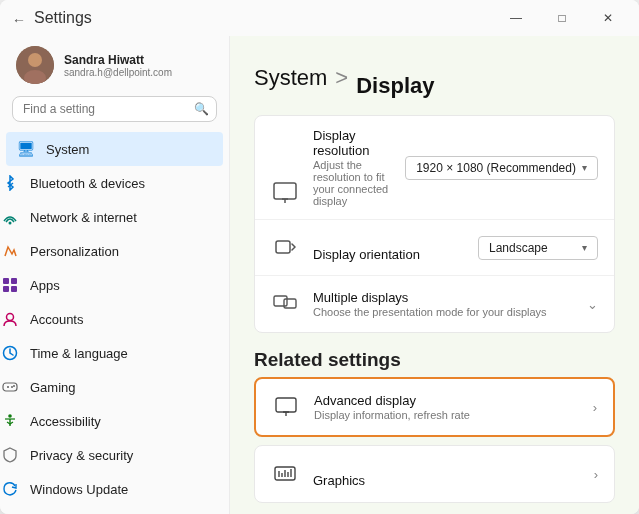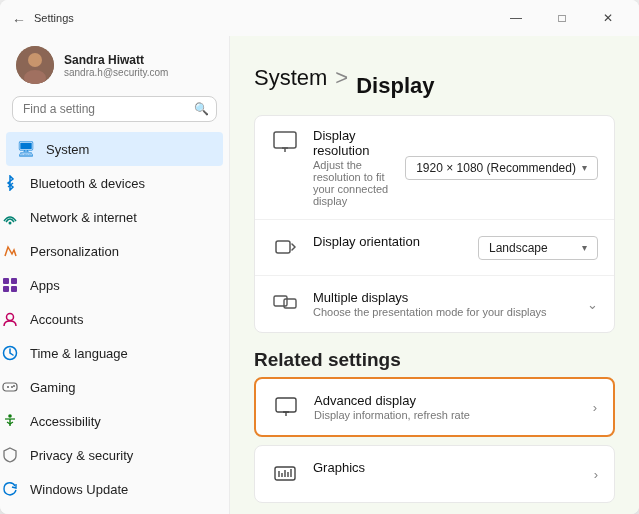--- a/index.html
+++ b/index.html
@@ -38,21 +38,21 @@
       gap: 8px;
     }
     .titlebar-back {
       font-size: 14px;
       color: #555;
       cursor: pointer;
       display: flex;
       align-items: center;
     }
     .titlebar-title {
-      font-size: 11px;
+      font-size: 16px;
       color: #333;
       font-weight: 400;
     }
     .titlebar-controls {
       display: flex;
       align-items: center;
       gap: 0;
     }
     .titlebar-btn {
       width: 46px;
@@ -203,21 +203,21 @@
       display: flex;
       align-items: center;
       justify-content: space-between;
       padding: 12px 16px;
       border-bottom: 1px solid #f0f0f0;
       min-height: 56px;
     }
     .settings-row:last-child { border-bottom: none; }
     .settings-row-left {
       display: flex;
-      align-items: flex-start;
+      align-items: flex-end;
       gap: 14px;
       flex: 1;
     }
     .settings-row-icon {
       width: 28px;
       height: 28px;
       display: flex;
       align-items: center;
       justify-content: center;
       color: #555;
@@ -296,21 +296,21 @@
       <div class="sidebar-user">
         <div class="sidebar-avatar">
           <svg width="38" height="38" viewBox="0 0 38 38">
             <circle cx="19" cy="19" r="19" fill="#8B6655"></circle>
             <circle cx="19" cy="14" r="7" fill="#c8956c"></circle>
             <ellipse cx="19" cy="32" rx="11" ry="8" fill="#a07060"></ellipse>
           </svg>
         </div>
         <div class="sidebar-user-info">
           <span class="sidebar-user-name">Sandra Hiwatt</span>
-          <span class="sidebar-user-email">sandra.h@security.com</span>
+          <span class="sidebar-user-email">sandra.h@dellpoint.com</span>
         </div>
       </div>
 
       <div class="sidebar-search">
         <input type="text" placeholder="Find a setting" style="">
         <span class="sidebar-search-icon">🔍</span>
       </div>
 
       <div class="nav-item active">
         <span class="nav-icon icon-blue">🖥</span>

